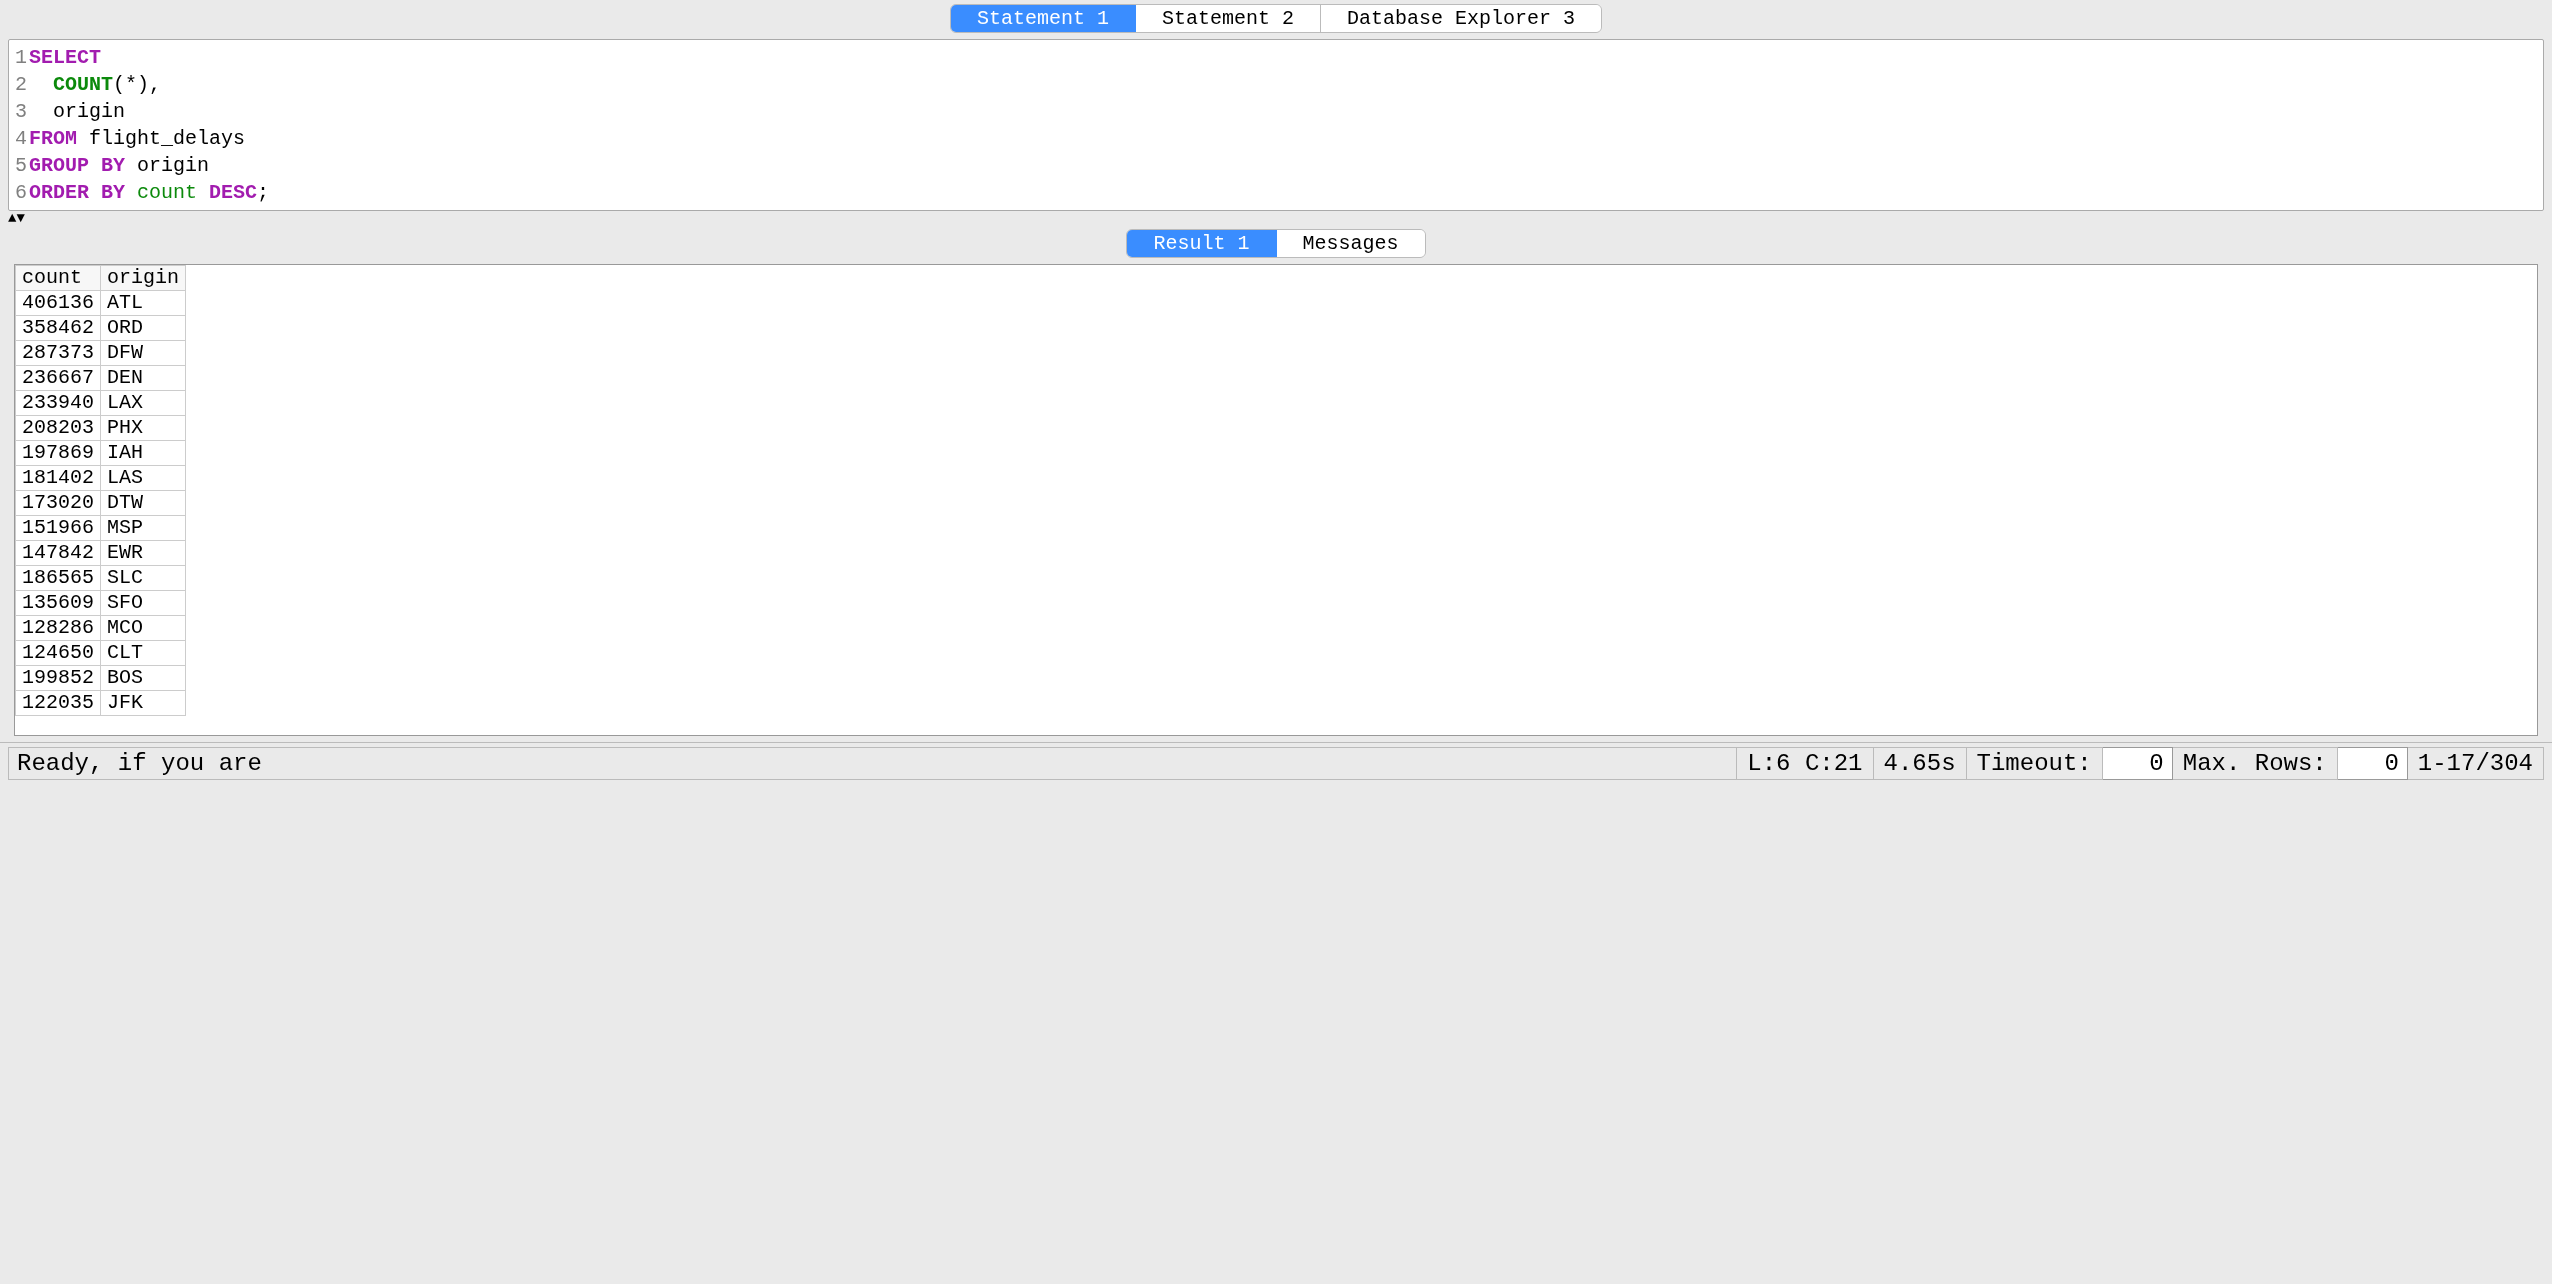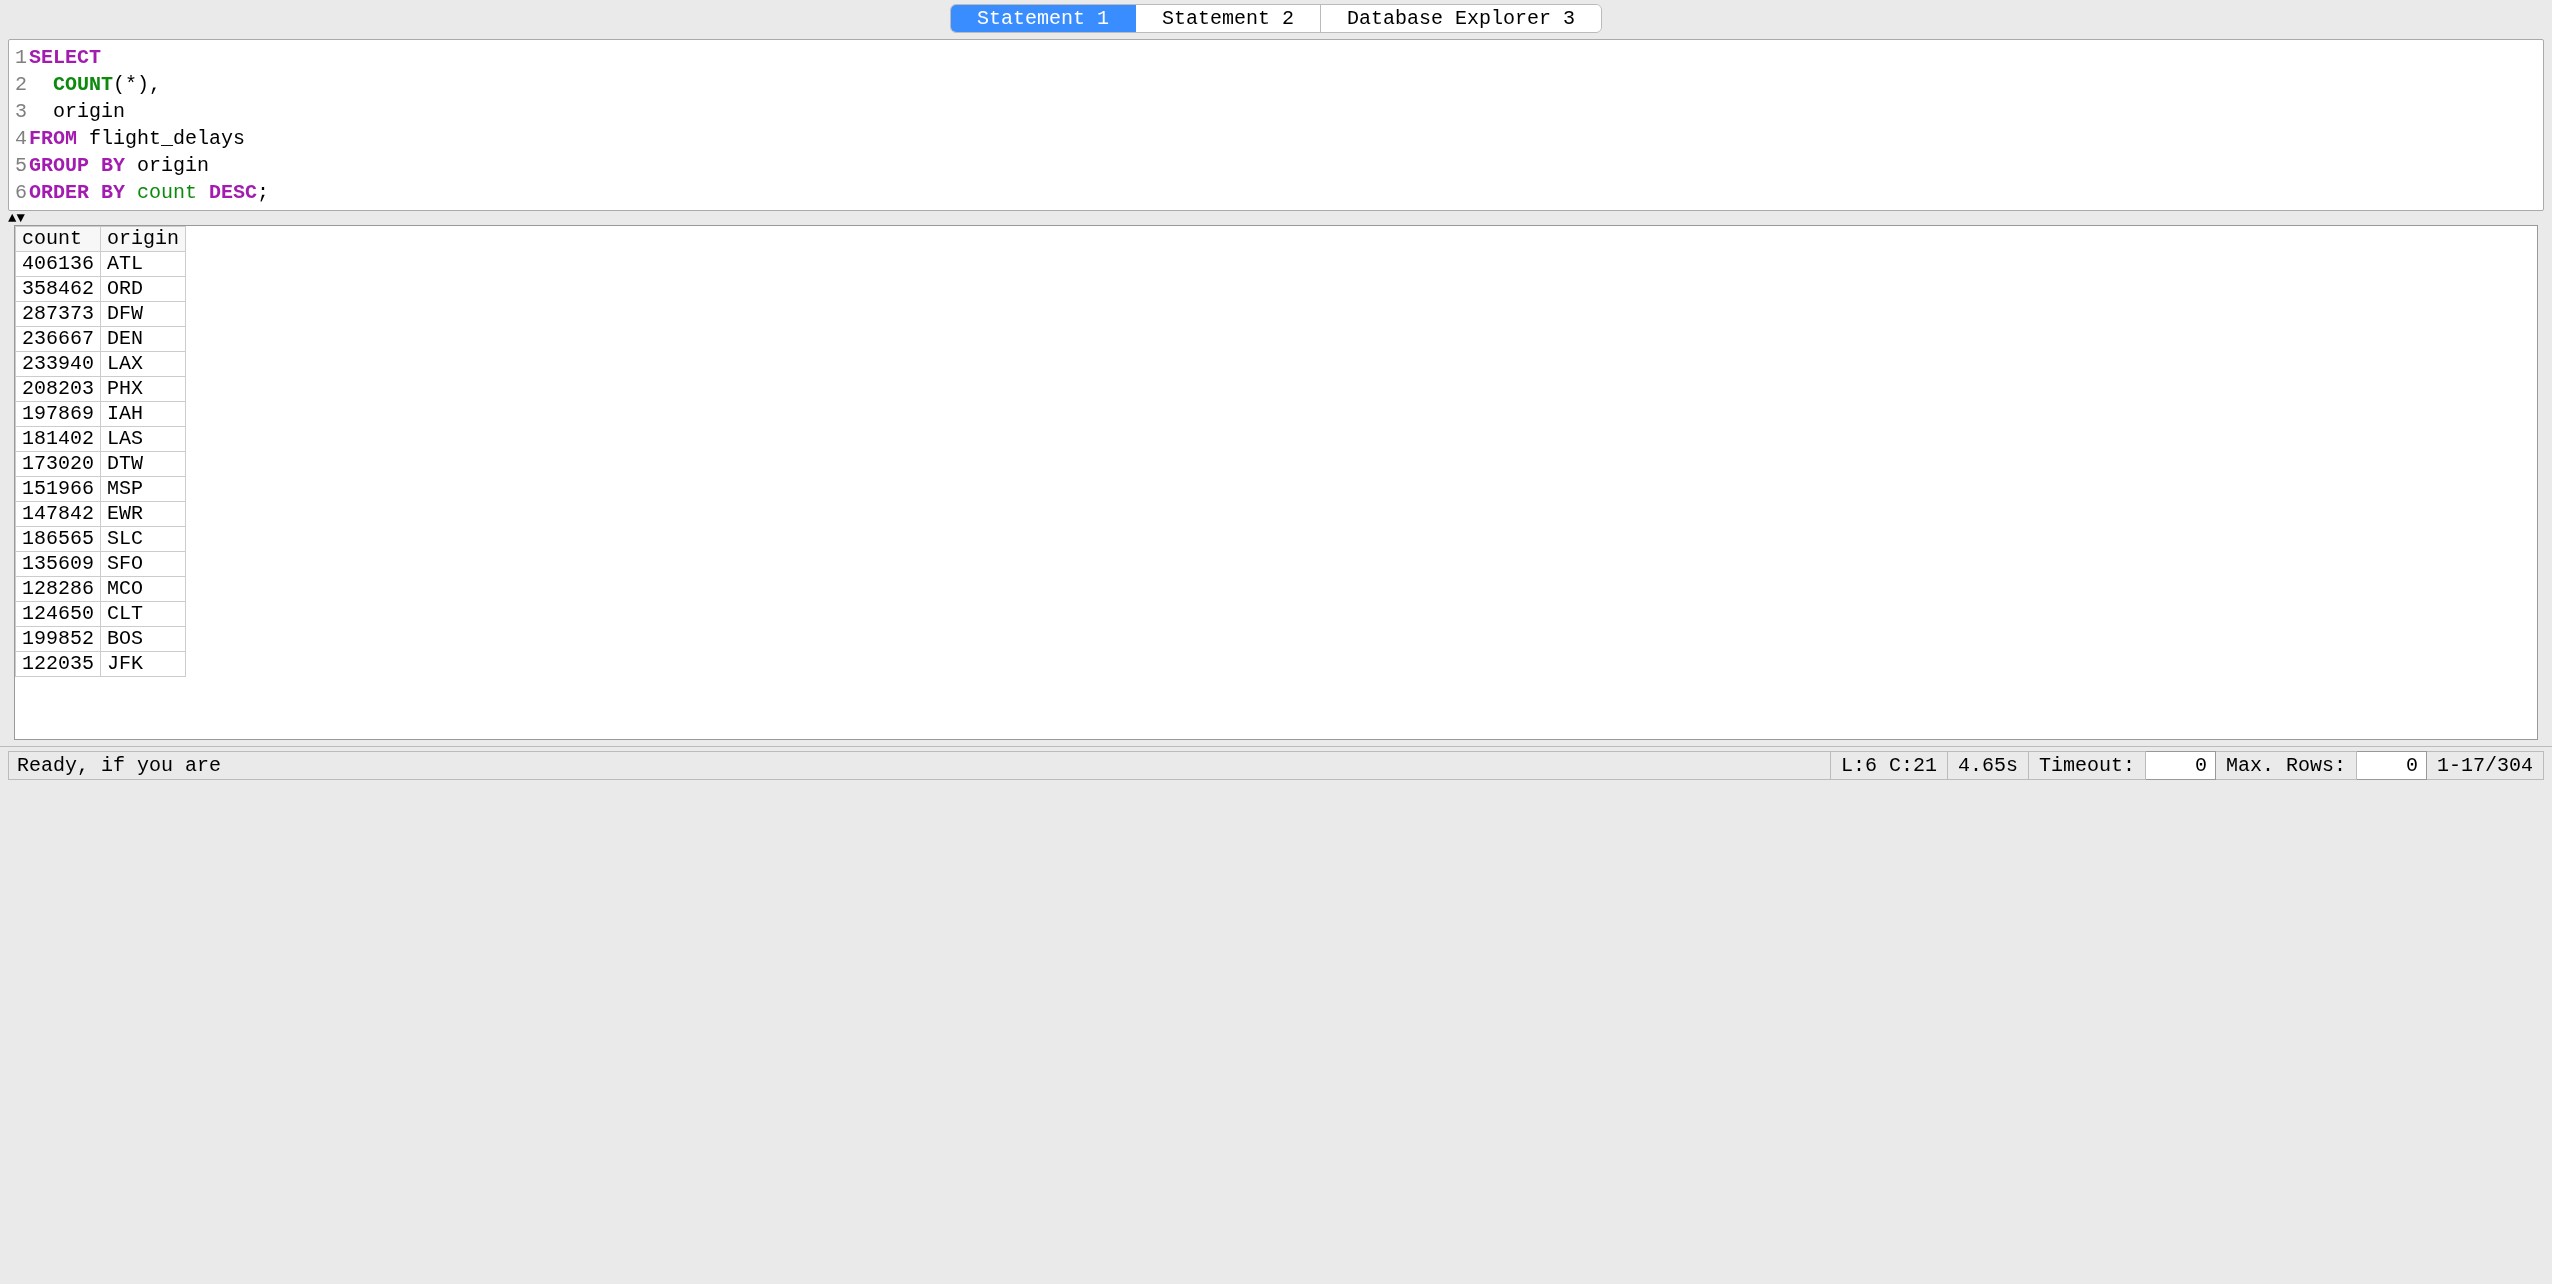--- a/index.html
+++ b/index.html
@@ -59,21 +59,21 @@
 table.result { border-collapse: collapse; }
 table.result th, table.result td {
   border: 1px solid #ccc; padding: 0px 6px; text-align: left;
   font-weight: normal; line-height: 24px;
 }
 table.result th { background: #f7f7f7; }
 table.result td.num { text-align: center; }
 .status-bar {
   display: flex; align-items: center; background: #eaeaea;
   border-top: 1px solid #bbb; padding: 4px 8px; gap: 0;
-  font-size: 20px;
+  font-size: 24px;
 }
 .status-left { flex: 1; border: 1px solid #bbb; padding: 2px 8px; background: #eaeaea; }
 .status-cell { border: 1px solid #bbb; border-left: none; padding: 2px 10px; font-family: Liberation Mono, monospace; }
 .status-input {
   border: 1px solid #999; border-left: none; padding: 2px 8px;
   background: #fff; text-align: right; width: 70px;
 }
 </style>
 </head>
 <body>
@@ -107,20 +107,26 @@
           <div><span class="kw">ORDER BY</span><span class="plain"> </span><span class="id">count</span><span class="plain"> </span><span class="kw">DESC</span><span class="plain">;</span></div>
         </div>
     </div>
   </div>
 
   <div class="drag-bar">
     <span>▲</span>
       <span>▼</span>
   </div>
 
+  <div class="result-tabs">
+    <div class="tab-group" id="result-tabs">
+        <div class="tab active">Result 1</div>
+        <div class="tab">Messages</div>
+      </div>
+  </div>
 
   <div class="result-wrap">
     <div class="result-scroll">
       <table class="result">
         <thead>
             <tr id="result-head">
               <th>count</th>
               <th>origin</th>
             </tr>
           </thead>

